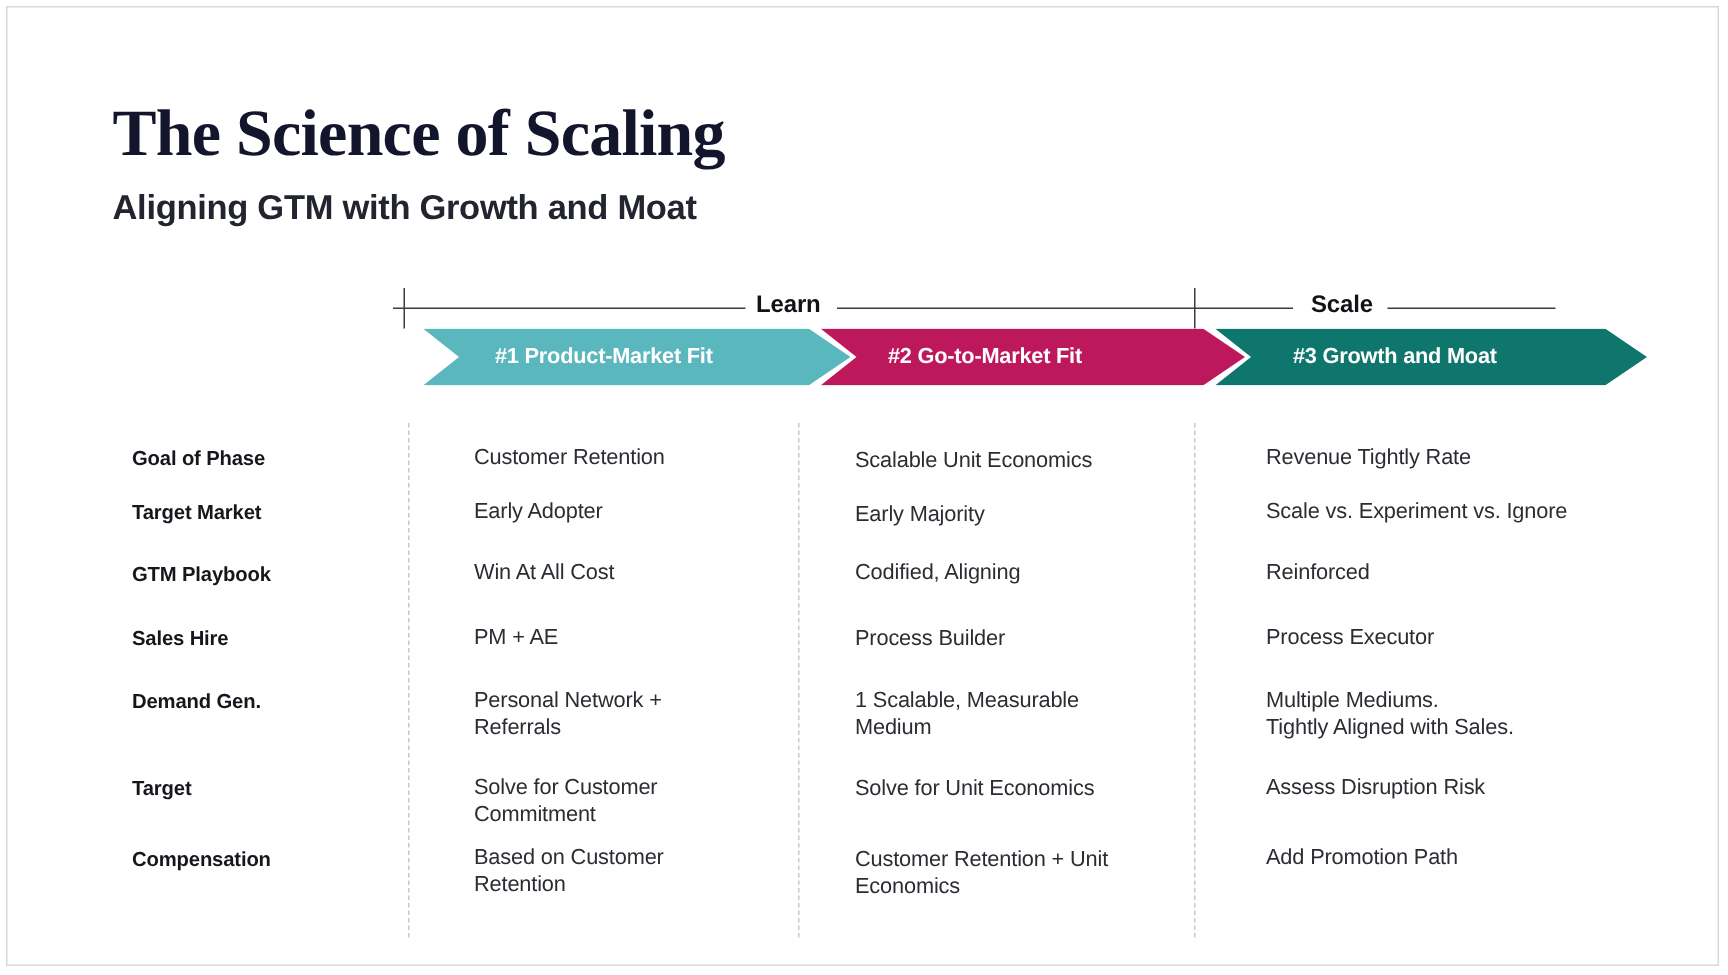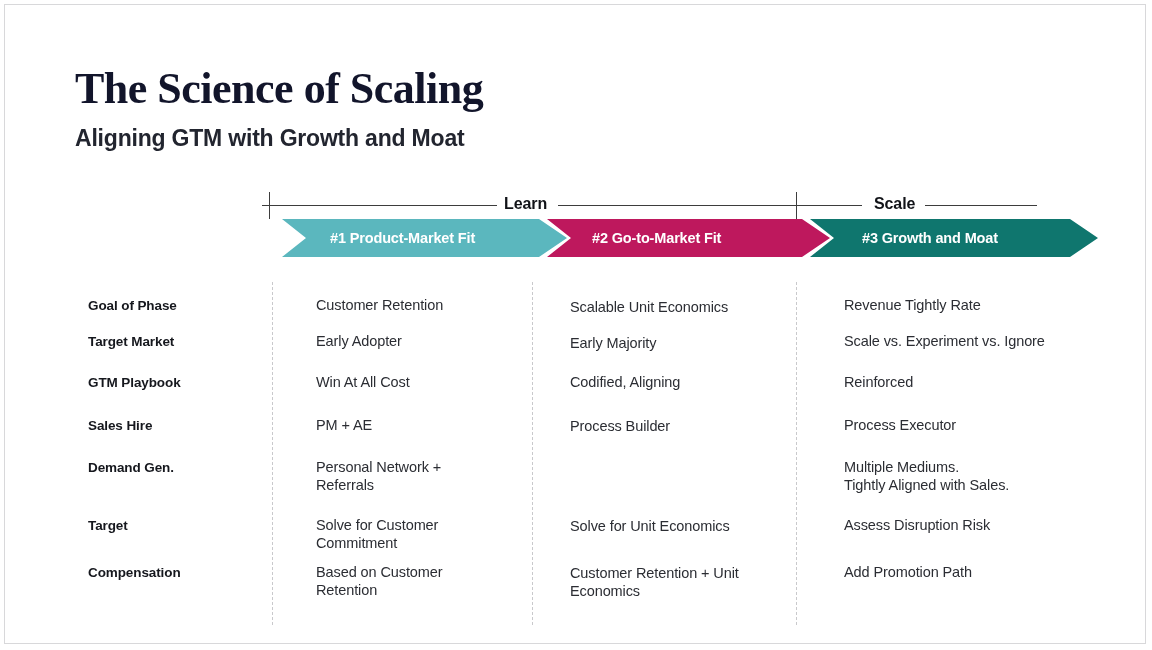--- a/index.html
+++ b/index.html
@@ -201,20 +201,22 @@
 Referrals</div>
     <div class="cell" style="left:311px; top:243px;">Solve for Customer
 Commitment</div>
     <div class="cell" style="left:311px; top:290px;">Based on Customer
 Retention</div>
 
     <div class="cell" style="left:565px; top:25px;">Scalable Unit Economics</div>
     <div class="cell" style="left:565px; top:61px;">Early Majority</div>
     <div class="cell" style="left:565px; top:100px;">Codified, Aligning</div>
     <div class="cell" style="left:565px; top:144px;">Process Builder</div>
+    <div class="cell" style="left:565px; top:185px;">1 Scalable, Measurable
+Medium</div>
     <div class="cell" style="left:565px; top:244px;">Solve for Unit Economics</div>
     <div class="cell" style="left:565px; top:291px;">Customer Retention + Unit
 Economics</div>
 
     <div class="cell" style="left:839px; top:23px;">Revenue Tightly Rate</div>
     <div class="cell" style="left:839px; top:59px;">Scale vs. Experiment vs. Ignore</div>
     <div class="cell" style="left:839px; top:100px;">Reinforced</div>
     <div class="cell" style="left:839px; top:143px;">Process Executor</div>
     <div class="cell" style="left:839px; top:185px;">Multiple Mediums.
 Tightly Aligned with Sales.</div>

